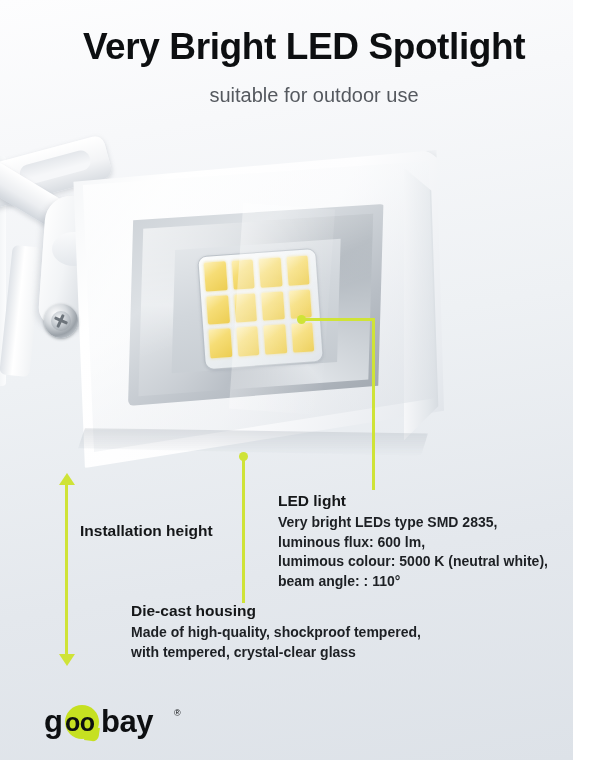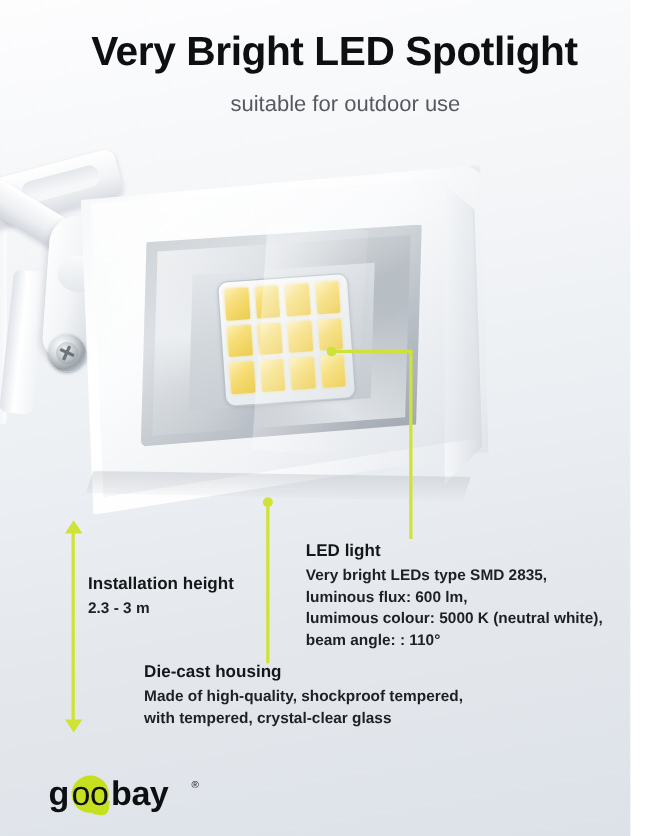--- a/index.html
+++ b/index.html
@@ -369,22 +369,22 @@
     width: 14px;
     height: 14px;
     background: #c6e021;
     border-radius: 0 0 6px 0;
     transform: rotate(8deg);
   }
   .logo-oo {
     position: absolute;
     left: 21px;
     top: 0;
-    font-size: 31px;
-    font-weight: normal;
+    font-size: 25px;
+    font-weight: bold;
     color: #0d0f11;
     line-height: 40px;
     letter-spacing: -0.5px;
   }
   .logo-reg {
     position: absolute;
     left: 130px;
     top: 6px;
     font-size: 9px;
     color: #0d0f11;
@@ -471,21 +471,20 @@
 
   <div class="callout-dot co-case-dot"></div>
   <div class="callout-line co-case-v"></div>
 
   <div class="arrow-head-up"></div>
   <div class="arrow-shaft"></div>
   <div class="arrow-head-down"></div>
 
   <div class="block block-install">
     <div class="block-title">Installation height</div>
-    <div class="block-line">2.3 - 3 m</div>
   </div>
 
   <div class="block block-led">
     <div class="block-title">LED light</div>
     <div class="block-line">Very bright LEDs type SMD 2835,</div>
     <div class="block-line">luminous flux: 600 lm,</div>
     <div class="block-line">lumimous colour: 5000 K (neutral white),</div>
     <div class="block-line">beam angle: : 110°</div>
   </div>
 

